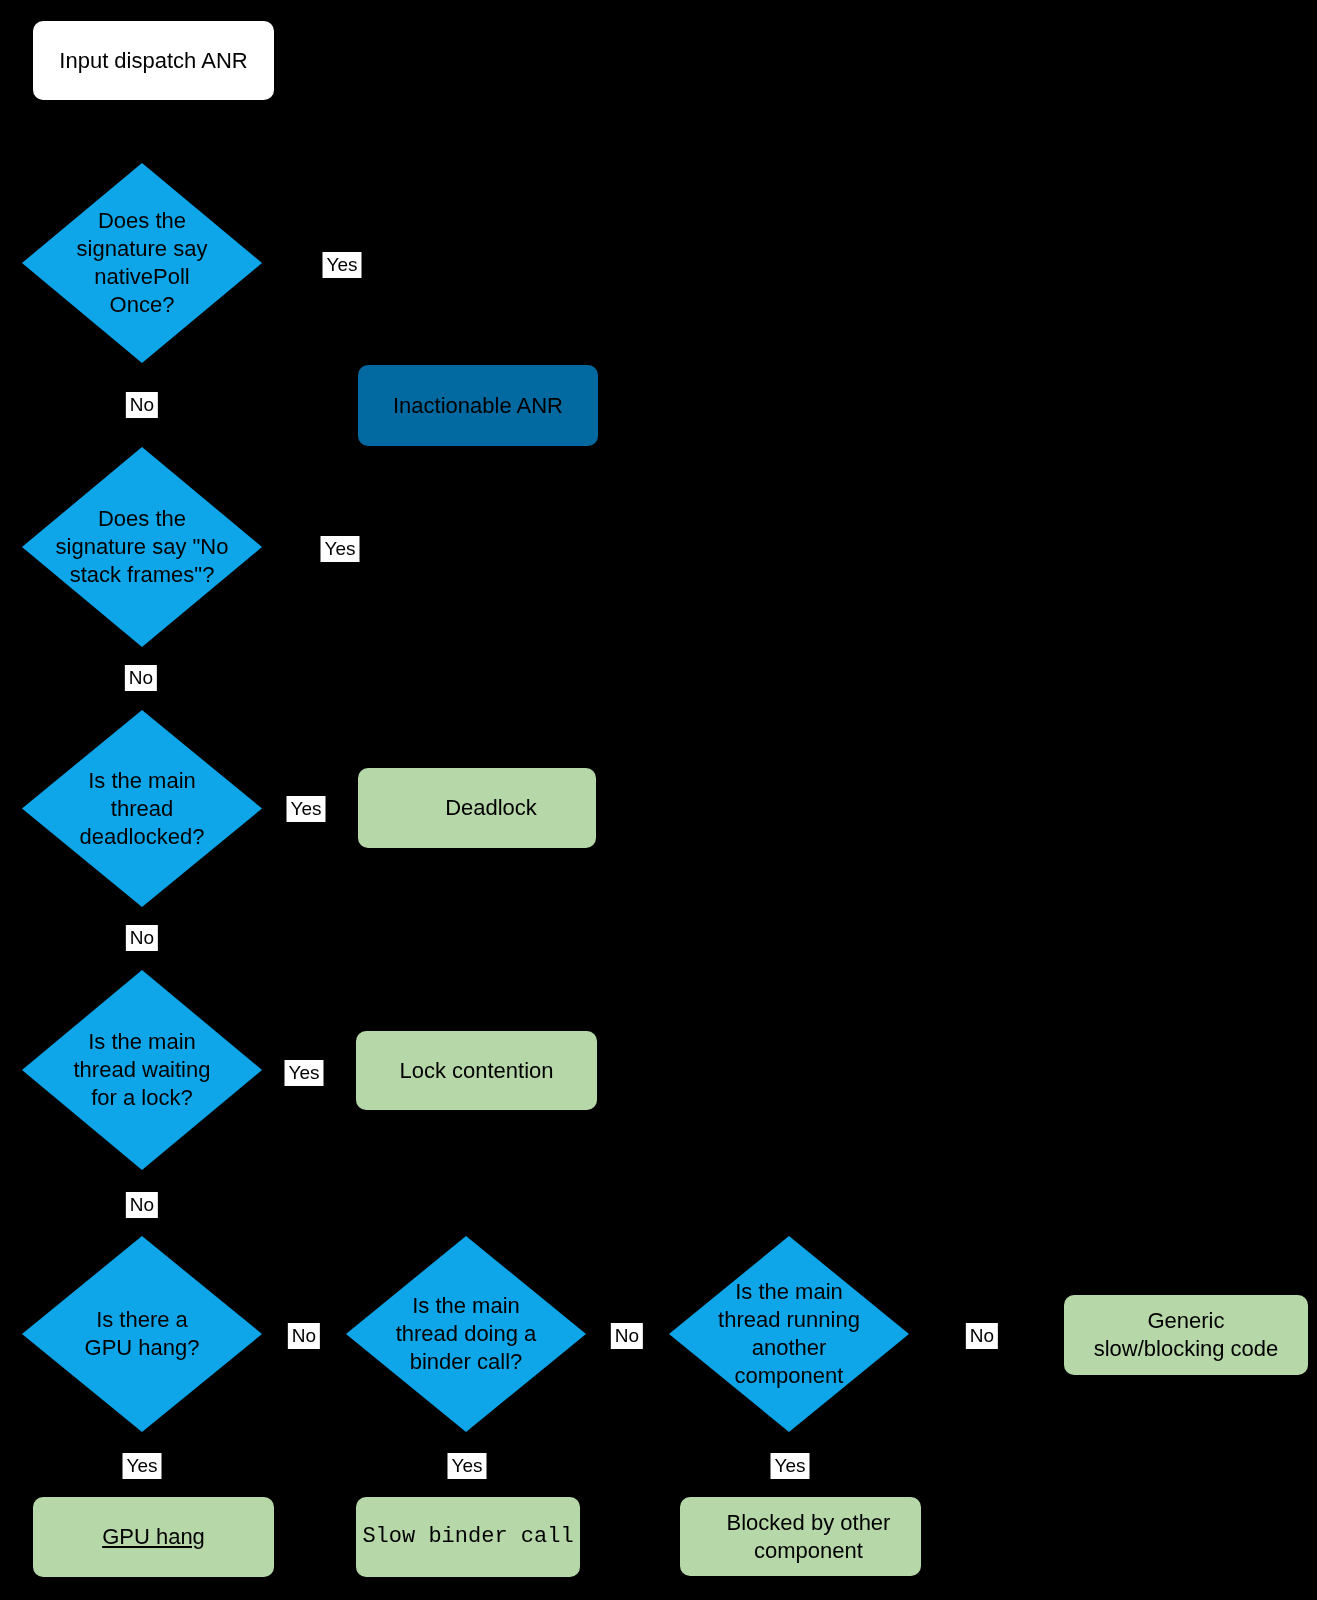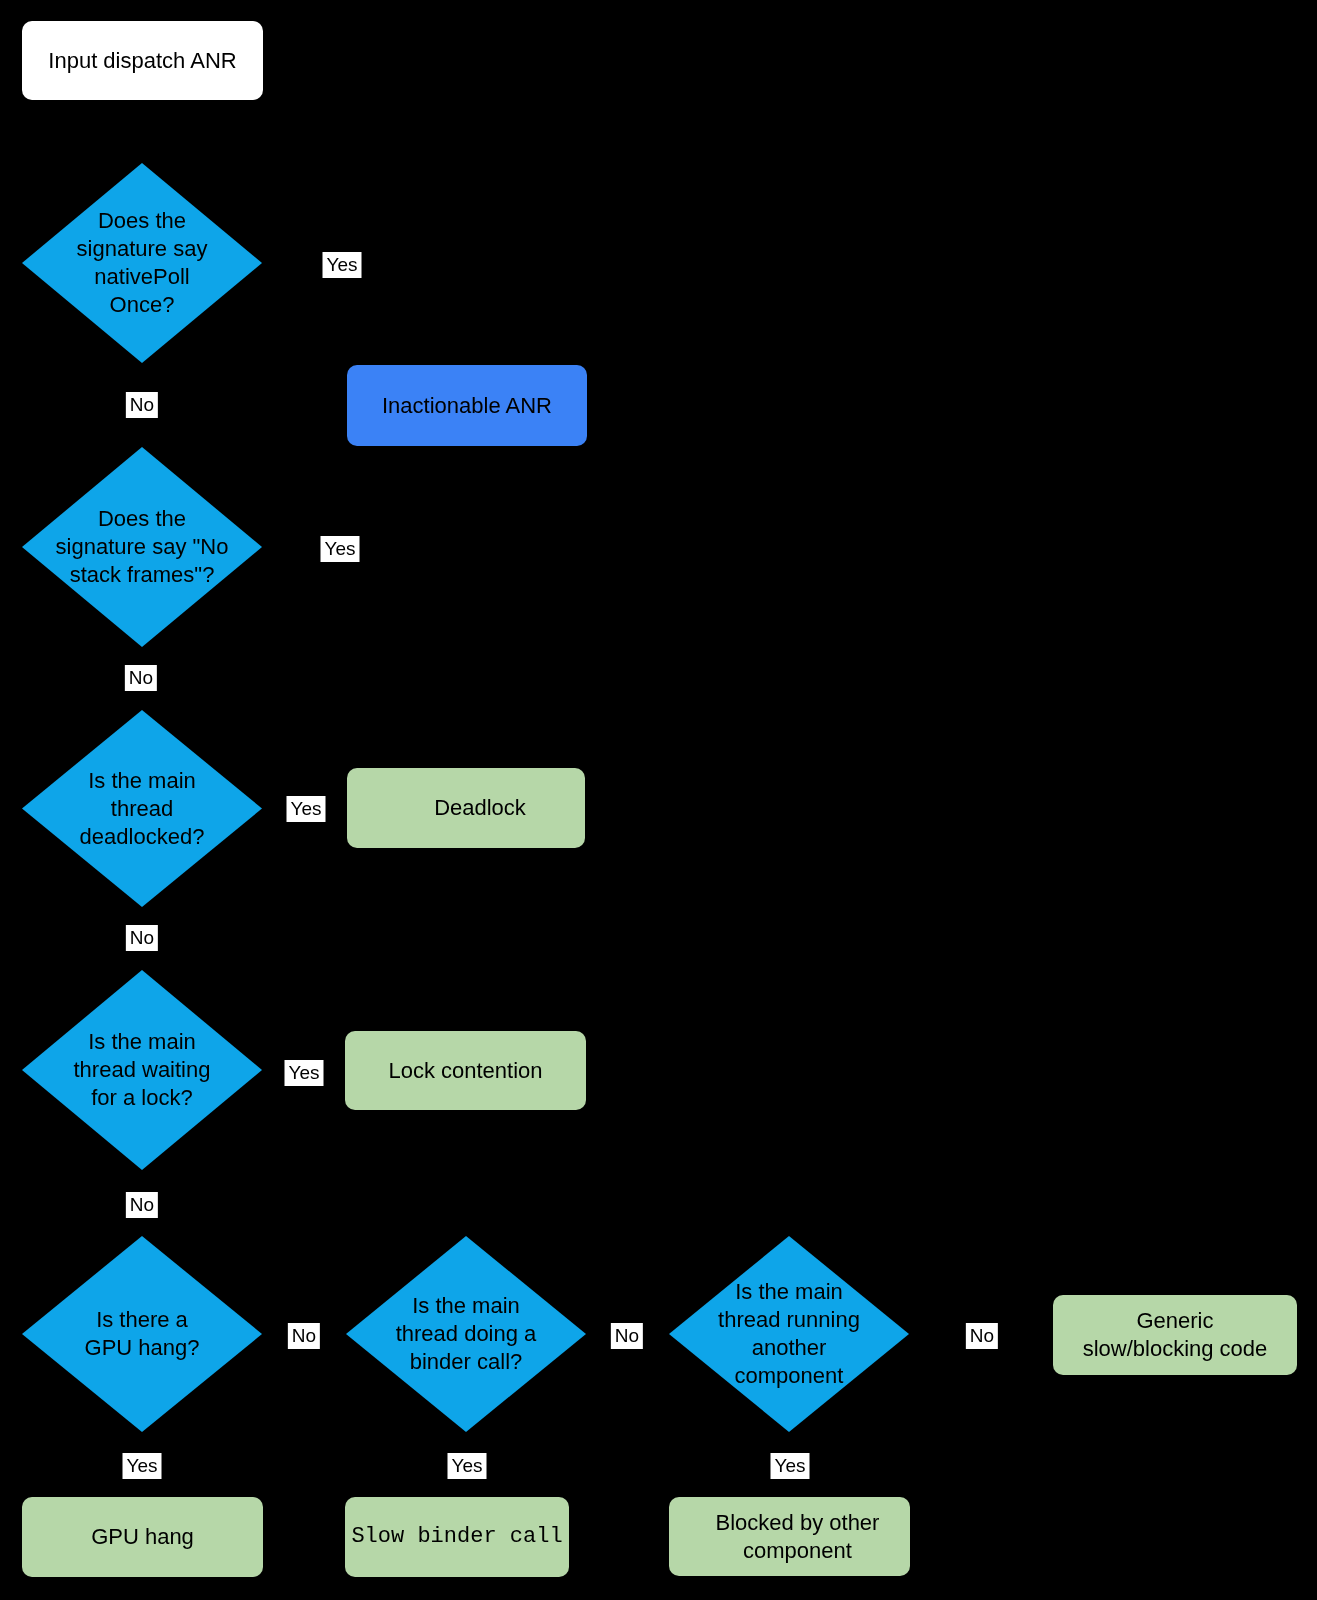--- a/index.html
+++ b/index.html
@@ -12,21 +12,21 @@
     overflow:hidden;
   }
   .node{
     position:absolute;
     display:flex;align-items:center;justify-content:center;
     text-align:center;
     font-size:22px;line-height:28px;
     white-space:pre-line;
     box-sizing:border-box;
   }
-  .rect{border-radius:10px;background:#fff;}
+  .rect{border-radius:10px;background:#fff;margin-left:11px;}
   .diamond{
     background:#0ea5e9;
     clip-path:polygon(50% 0,100% 50%,50% 100%,0 50%);
   }
   .edge-label{
     position:absolute;
     transform:translate(-50%,-50%);
     background:#fff;color:#000;
     font-size:19px;line-height:26px;
     padding:0 4px;
@@ -36,27 +36,27 @@
   #start{left:22px;top:21px;width:241px;height:79px;}
   
   #d1{left:22px;top:163px;width:240px;height:200px;}
   #d2{left:22px;top:447px;width:240px;height:200px;}
   #d3{left:22px;top:710px;width:240px;height:197px;}
   #d4{left:22px;top:970px;width:240px;height:200px;}
   #d5{left:22px;top:1236px;width:240px;height:196px;}
   #d6{left:346px;top:1236px;width:240px;height:196px;}
   #d7{left:669px;top:1236px;width:240px;height:196px;}
   
-  .bad{background:#3b82f6;}
+  .bad{background:#0369a1;}
   .good{background:#b6d7a8;}
   #o-inactionable{left:347px;top:365px;width:240px;height:81px;}
   #o-deadlock{left:347px;top:768px;width:238px;height:80px;padding-left:28px;}
   #o-lock{left:345px;top:1031px;width:241px;height:79px;}
   #o-generic{left:1053px;top:1295px;width:244px;height:80px;}
-  #o-gpu{left:22px;top:1497px;width:241px;height:80px;}
+  #o-gpu{left:22px;top:1497px;width:241px;height:80px;text-decoration:underline;}
   #o-binder{left:345px;top:1497px;width:224px;height:80px;font-family:Liberation Mono, monospace;}
   #o-blocked{left:669px;top:1497px;width:241px;height:79px;padding-left:16px;}
   
   #l-yes1{left:342px;top:265px;}
   #l-no1{left:142px;top:405px;}
   #l-yes2{left:340px;top:549px;}
   #l-no2{left:141px;top:678px;}
   #l-yes3{left:306px;top:809px;}
   #l-no3{left:142px;top:938px;}
   #l-yes4{left:304px;top:1073px;}

